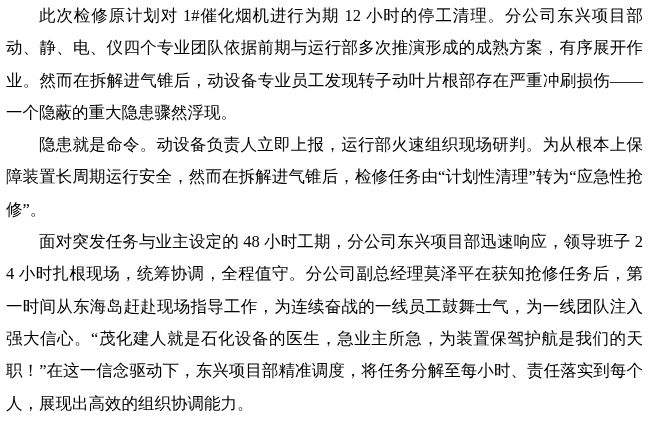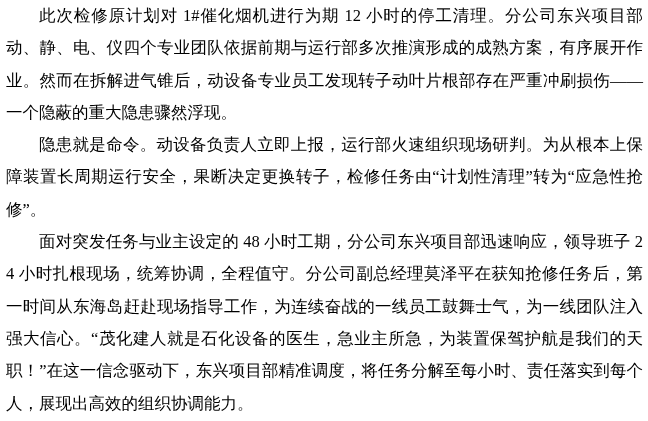--- a/index.html
+++ b/index.html
@@ -26,15 +26,15 @@
       padding: 0;
       text-indent: 2em;
       word-break: break-all;
     }
   </style>
 </head>
 <body>
 
 <div class="page">
   <p>此次检修原计划对 1#催化烟机进行为期 12 小时的停工清理。分公司东兴项目部动、静、电、仪四个专业团队依据前期与运行部多次推演形成的成熟方案，有序展开作业。然而在拆解进气锥后，动设备专业员工发现转子动叶片根部存在严重冲刷损伤——一个隐蔽的重大隐患骤然浮现。</p>
-  <p>隐患就是命令。动设备负责人立即上报，运行部火速组织现场研判。为从根本上保障装置长周期运行安全，果断决定更换转子，检修任务由“计划性清理”转为“应急性抢修”。</p>
+  <p>隐患就是命令。动设备负责人立即上报，运行部火速组织现场研判。为从根本上保障装置长周期运行安全，然而在拆解进气锥后，检修任务由“计划性清理”转为“应急性抢修”。</p>
   <p>面对突发任务与业主设定的 48 小时工期，分公司东兴项目部迅速响应，领导班子 24 小时扎根现场，统筹协调，全程值守。分公司副总经理莫泽平在获知抢修任务后，第一时间从东海岛赶赴现场指导工作，为连续奋战的一线员工鼓舞士气，为一线团队注入强大信心。“茂化建人就是石化设备的医生，急业主所急，为装置保驾护航是我们的天职！”在这一信念驱动下，东兴项目部精准调度，将任务分解至每小时、责任落实到每个人，展现出高效的组织协调能力。</p>
 </div>
 
 </body></html>

